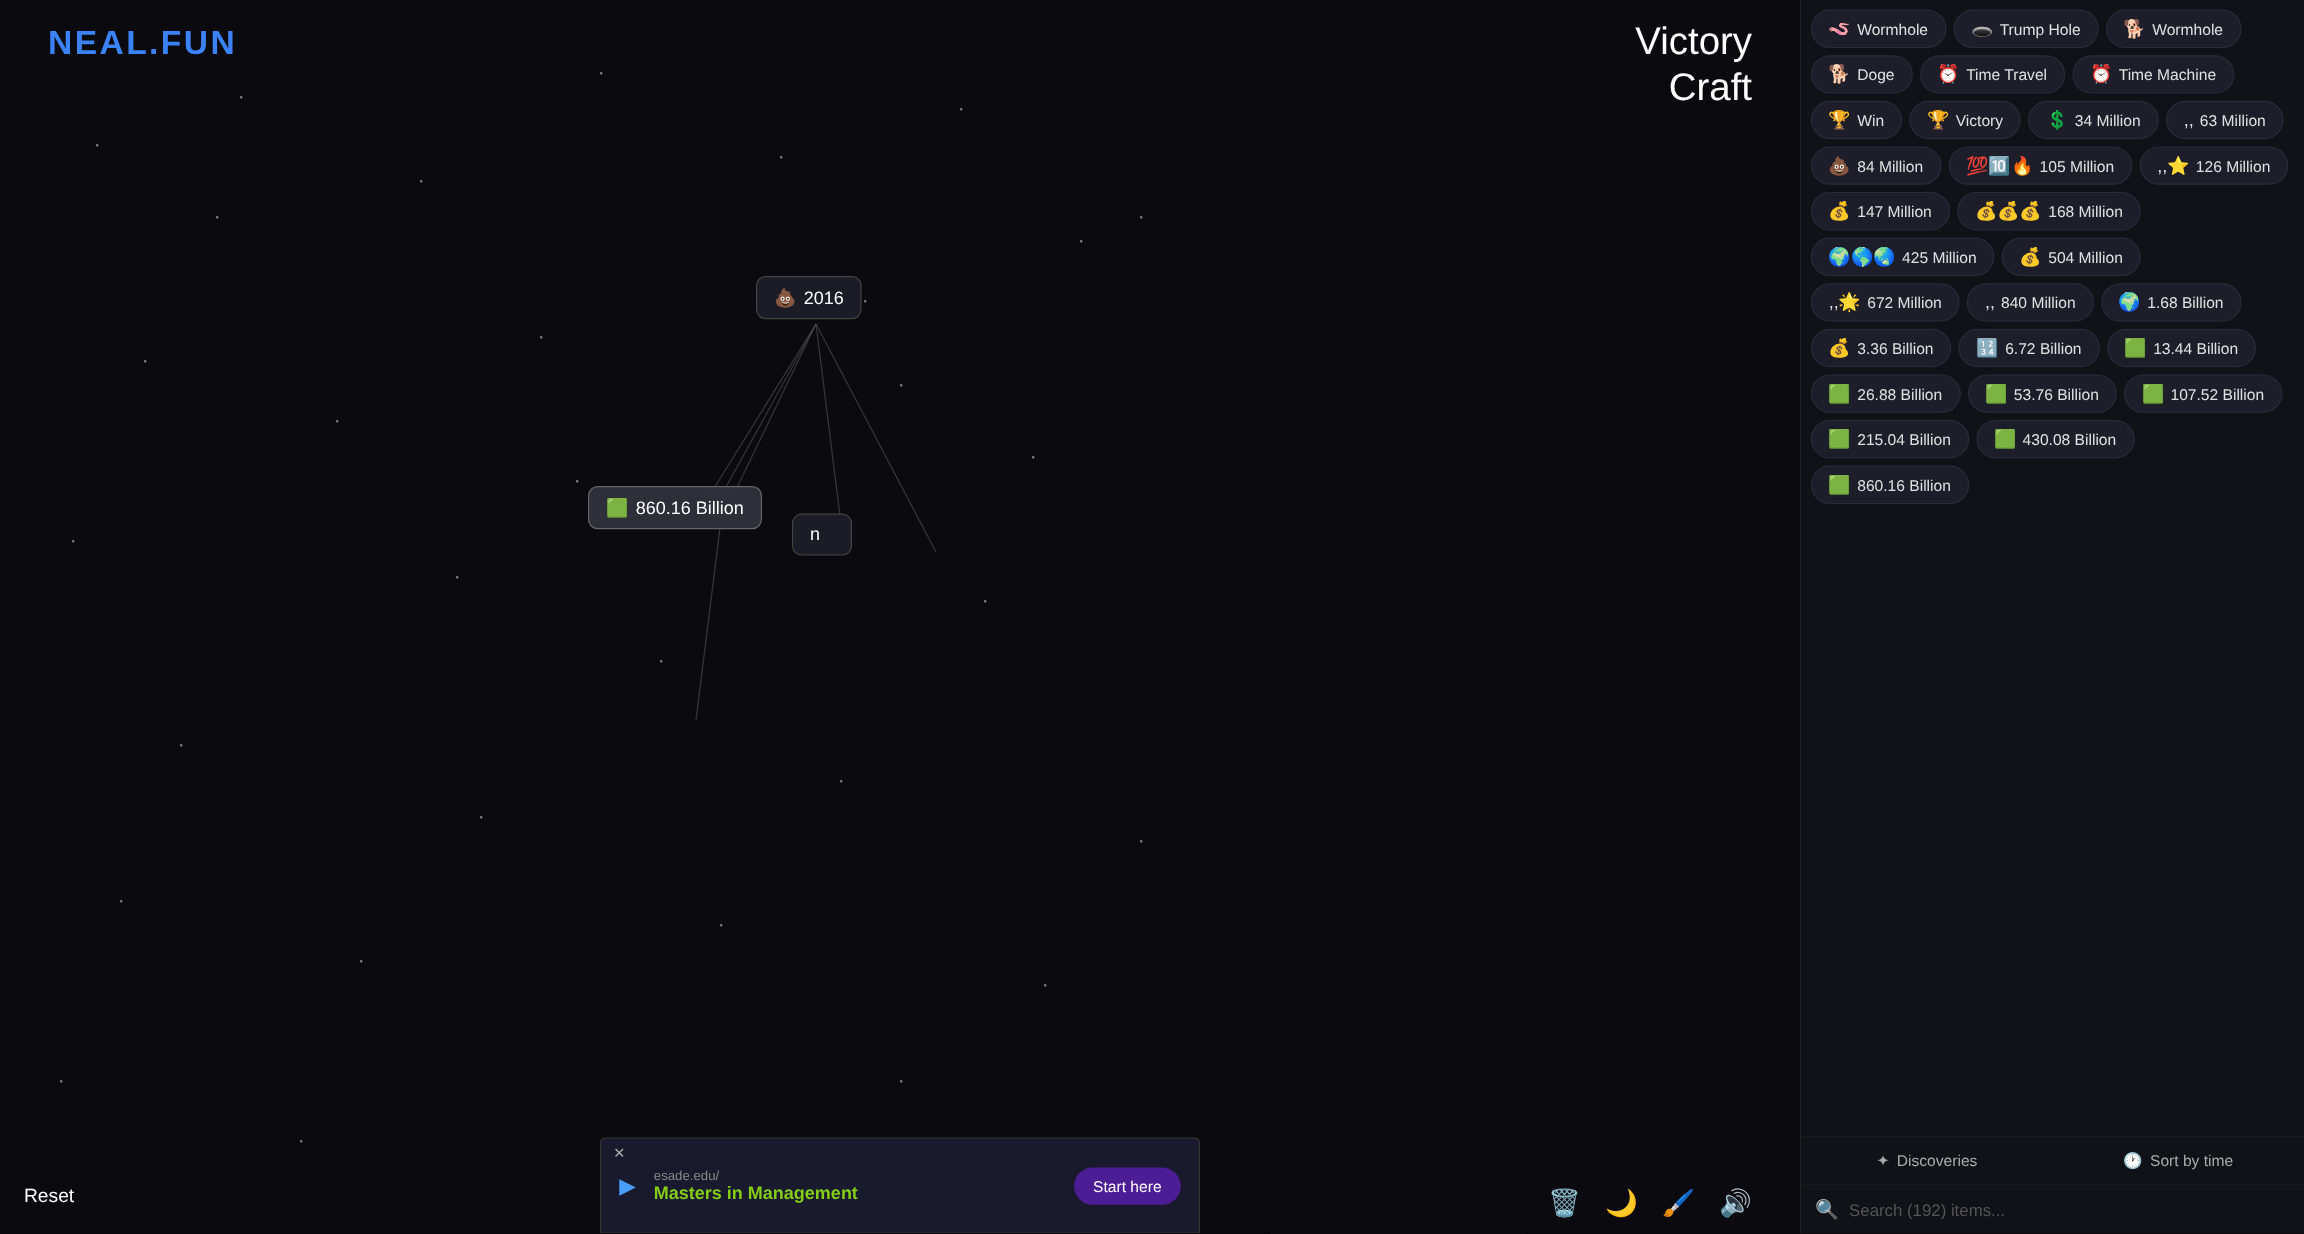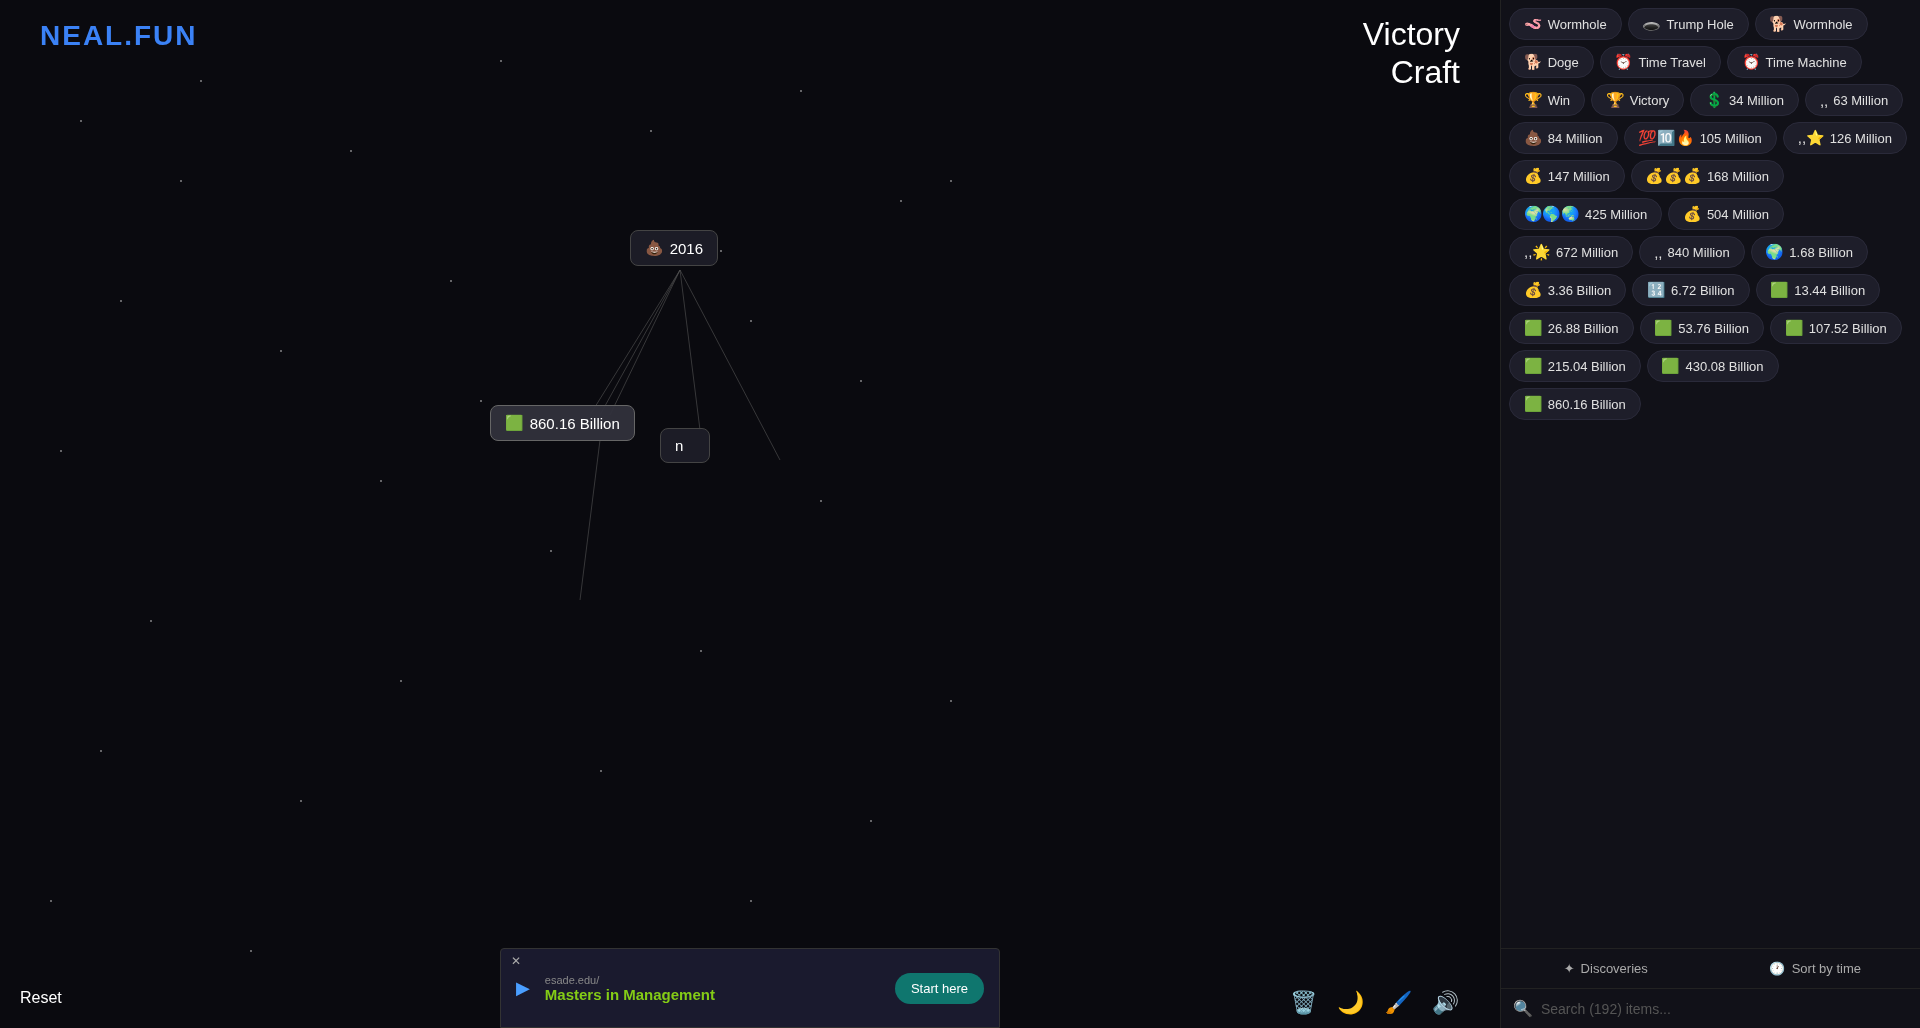--- a/index.html
+++ b/index.html
@@ -169,21 +169,21 @@
       font-size: 11px;
     }
 
     #ad-title {
       color: #84cc16;
       font-size: 15px;
       font-weight: 600;
     }
 
     #ad-btn {
-      background: #0f766e;
+      background: #4c1d95;
       color: #fff;
       border: none;
       border-radius: 20px;
       padding: 8px 16px;
       font-size: 13px;
       cursor: pointer;
       white-space: nowrap;
     }
 
     

